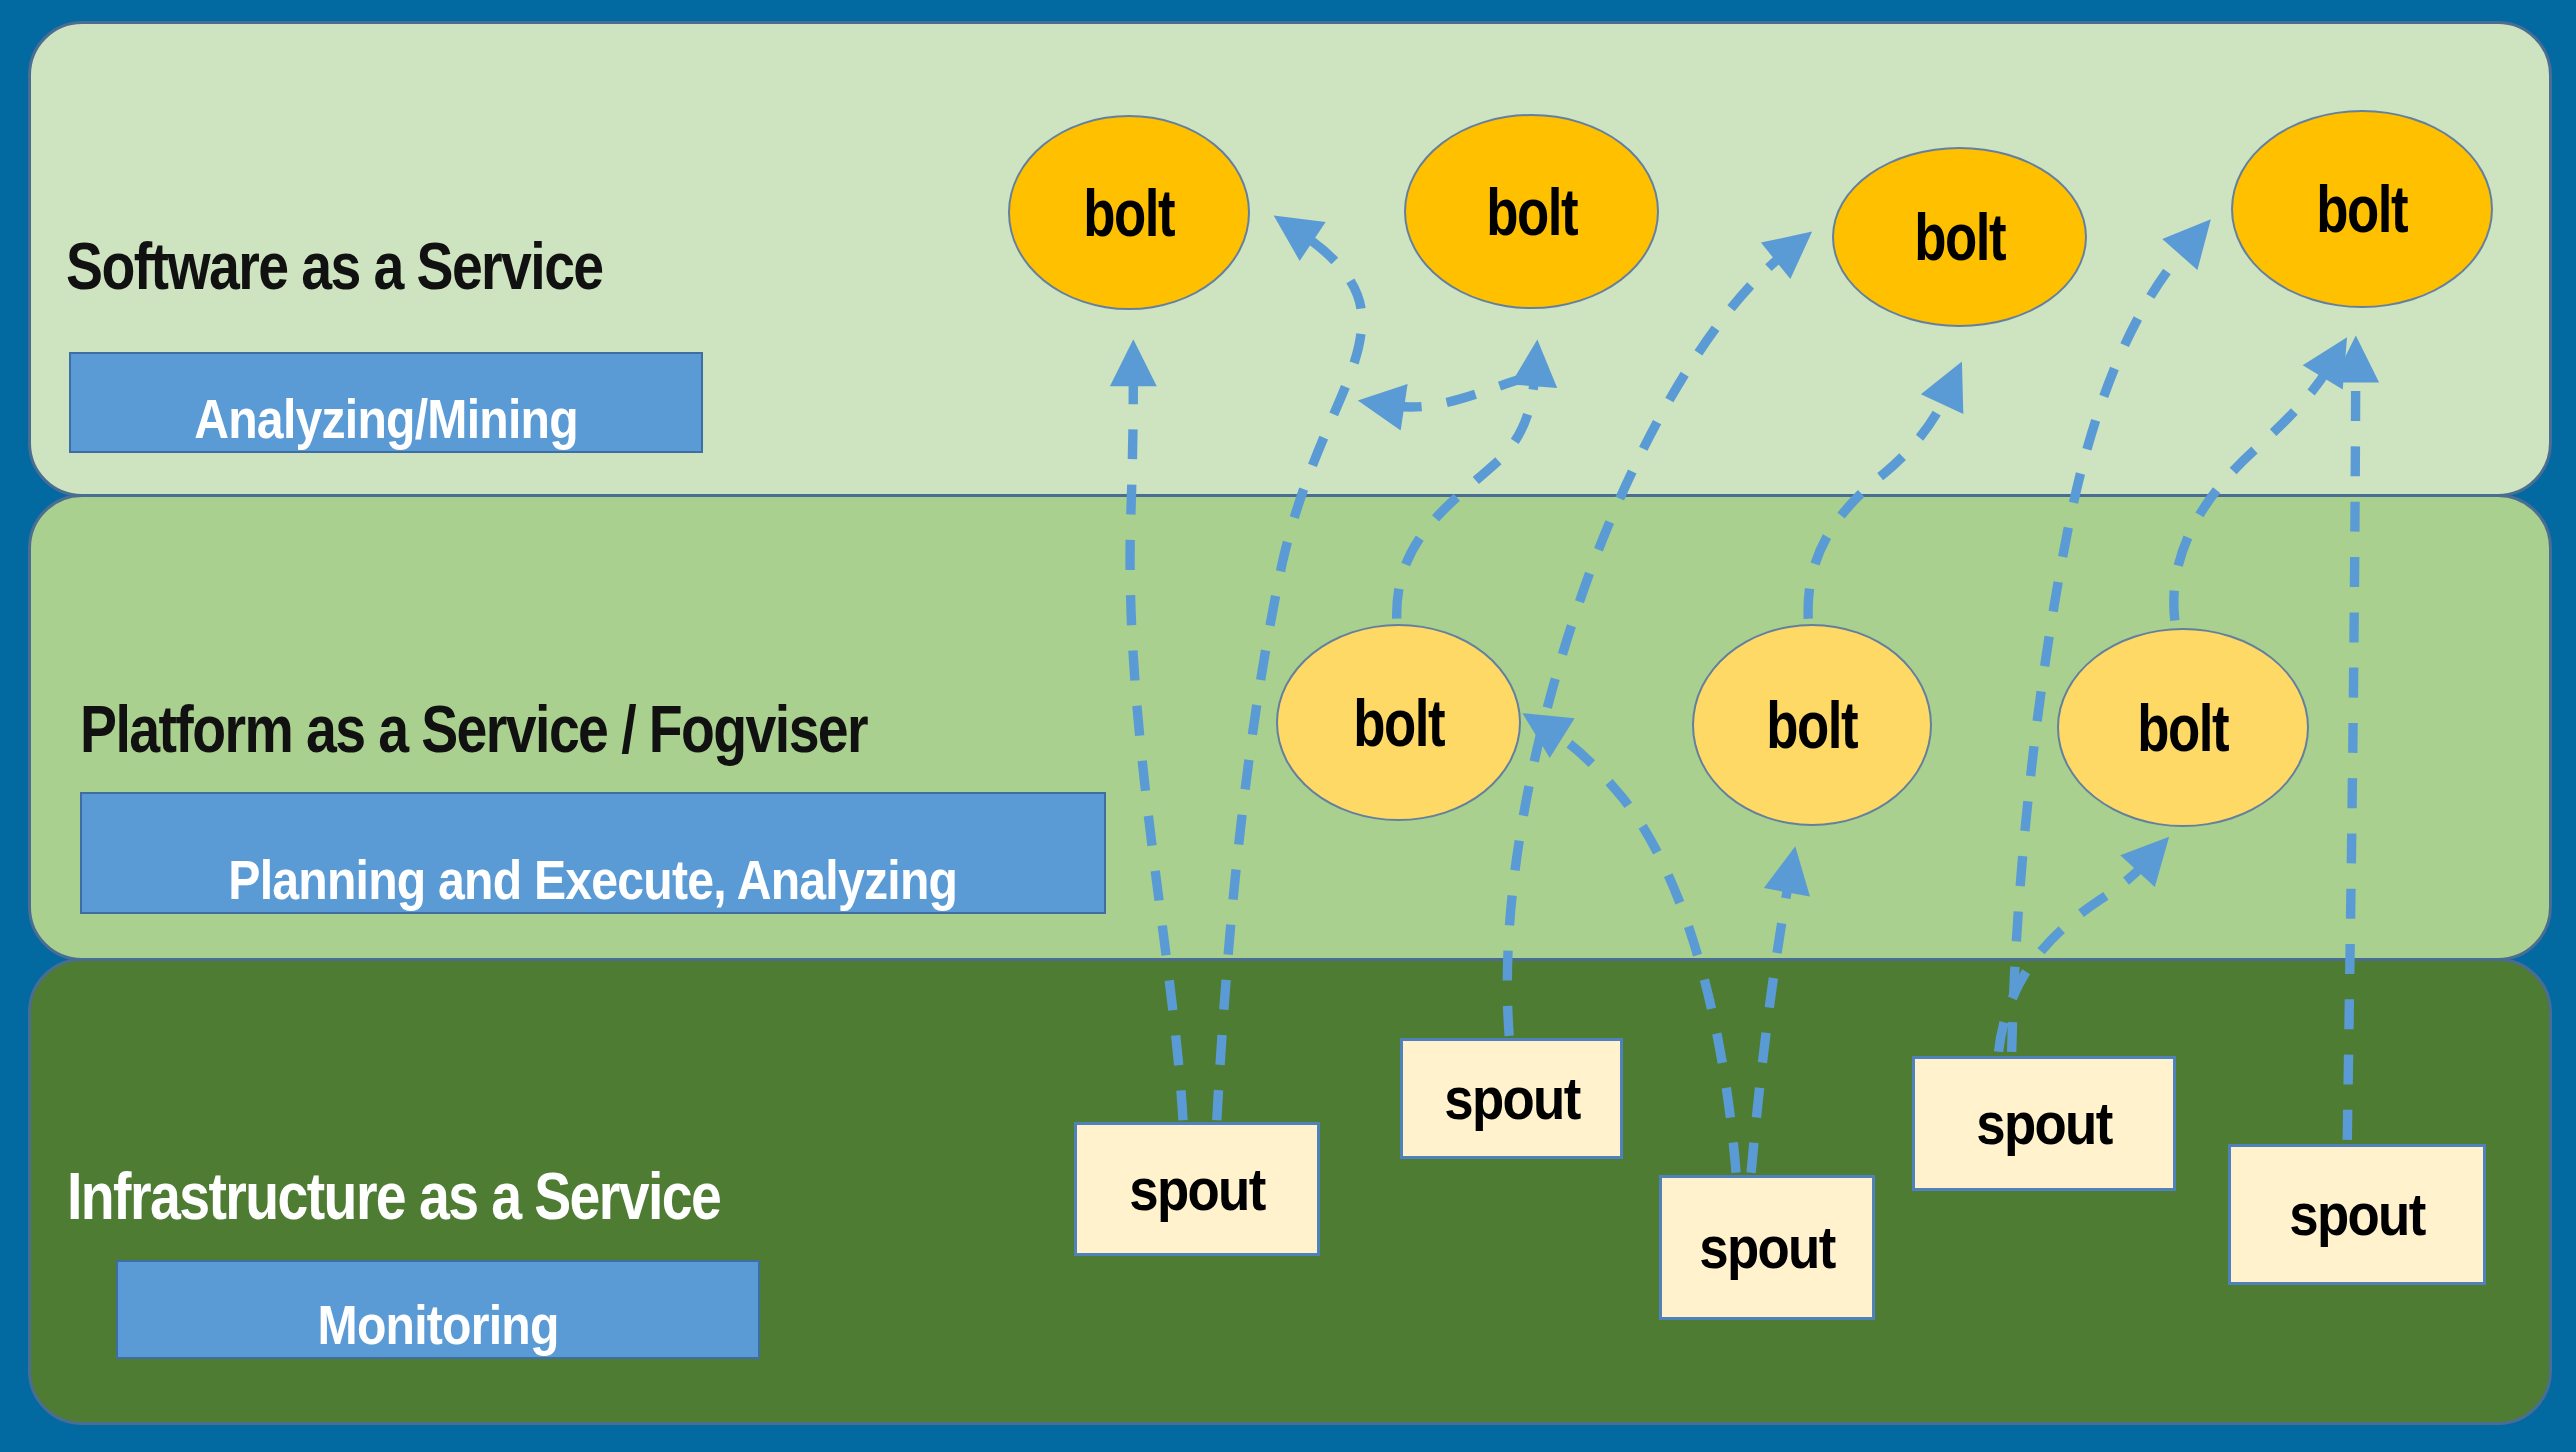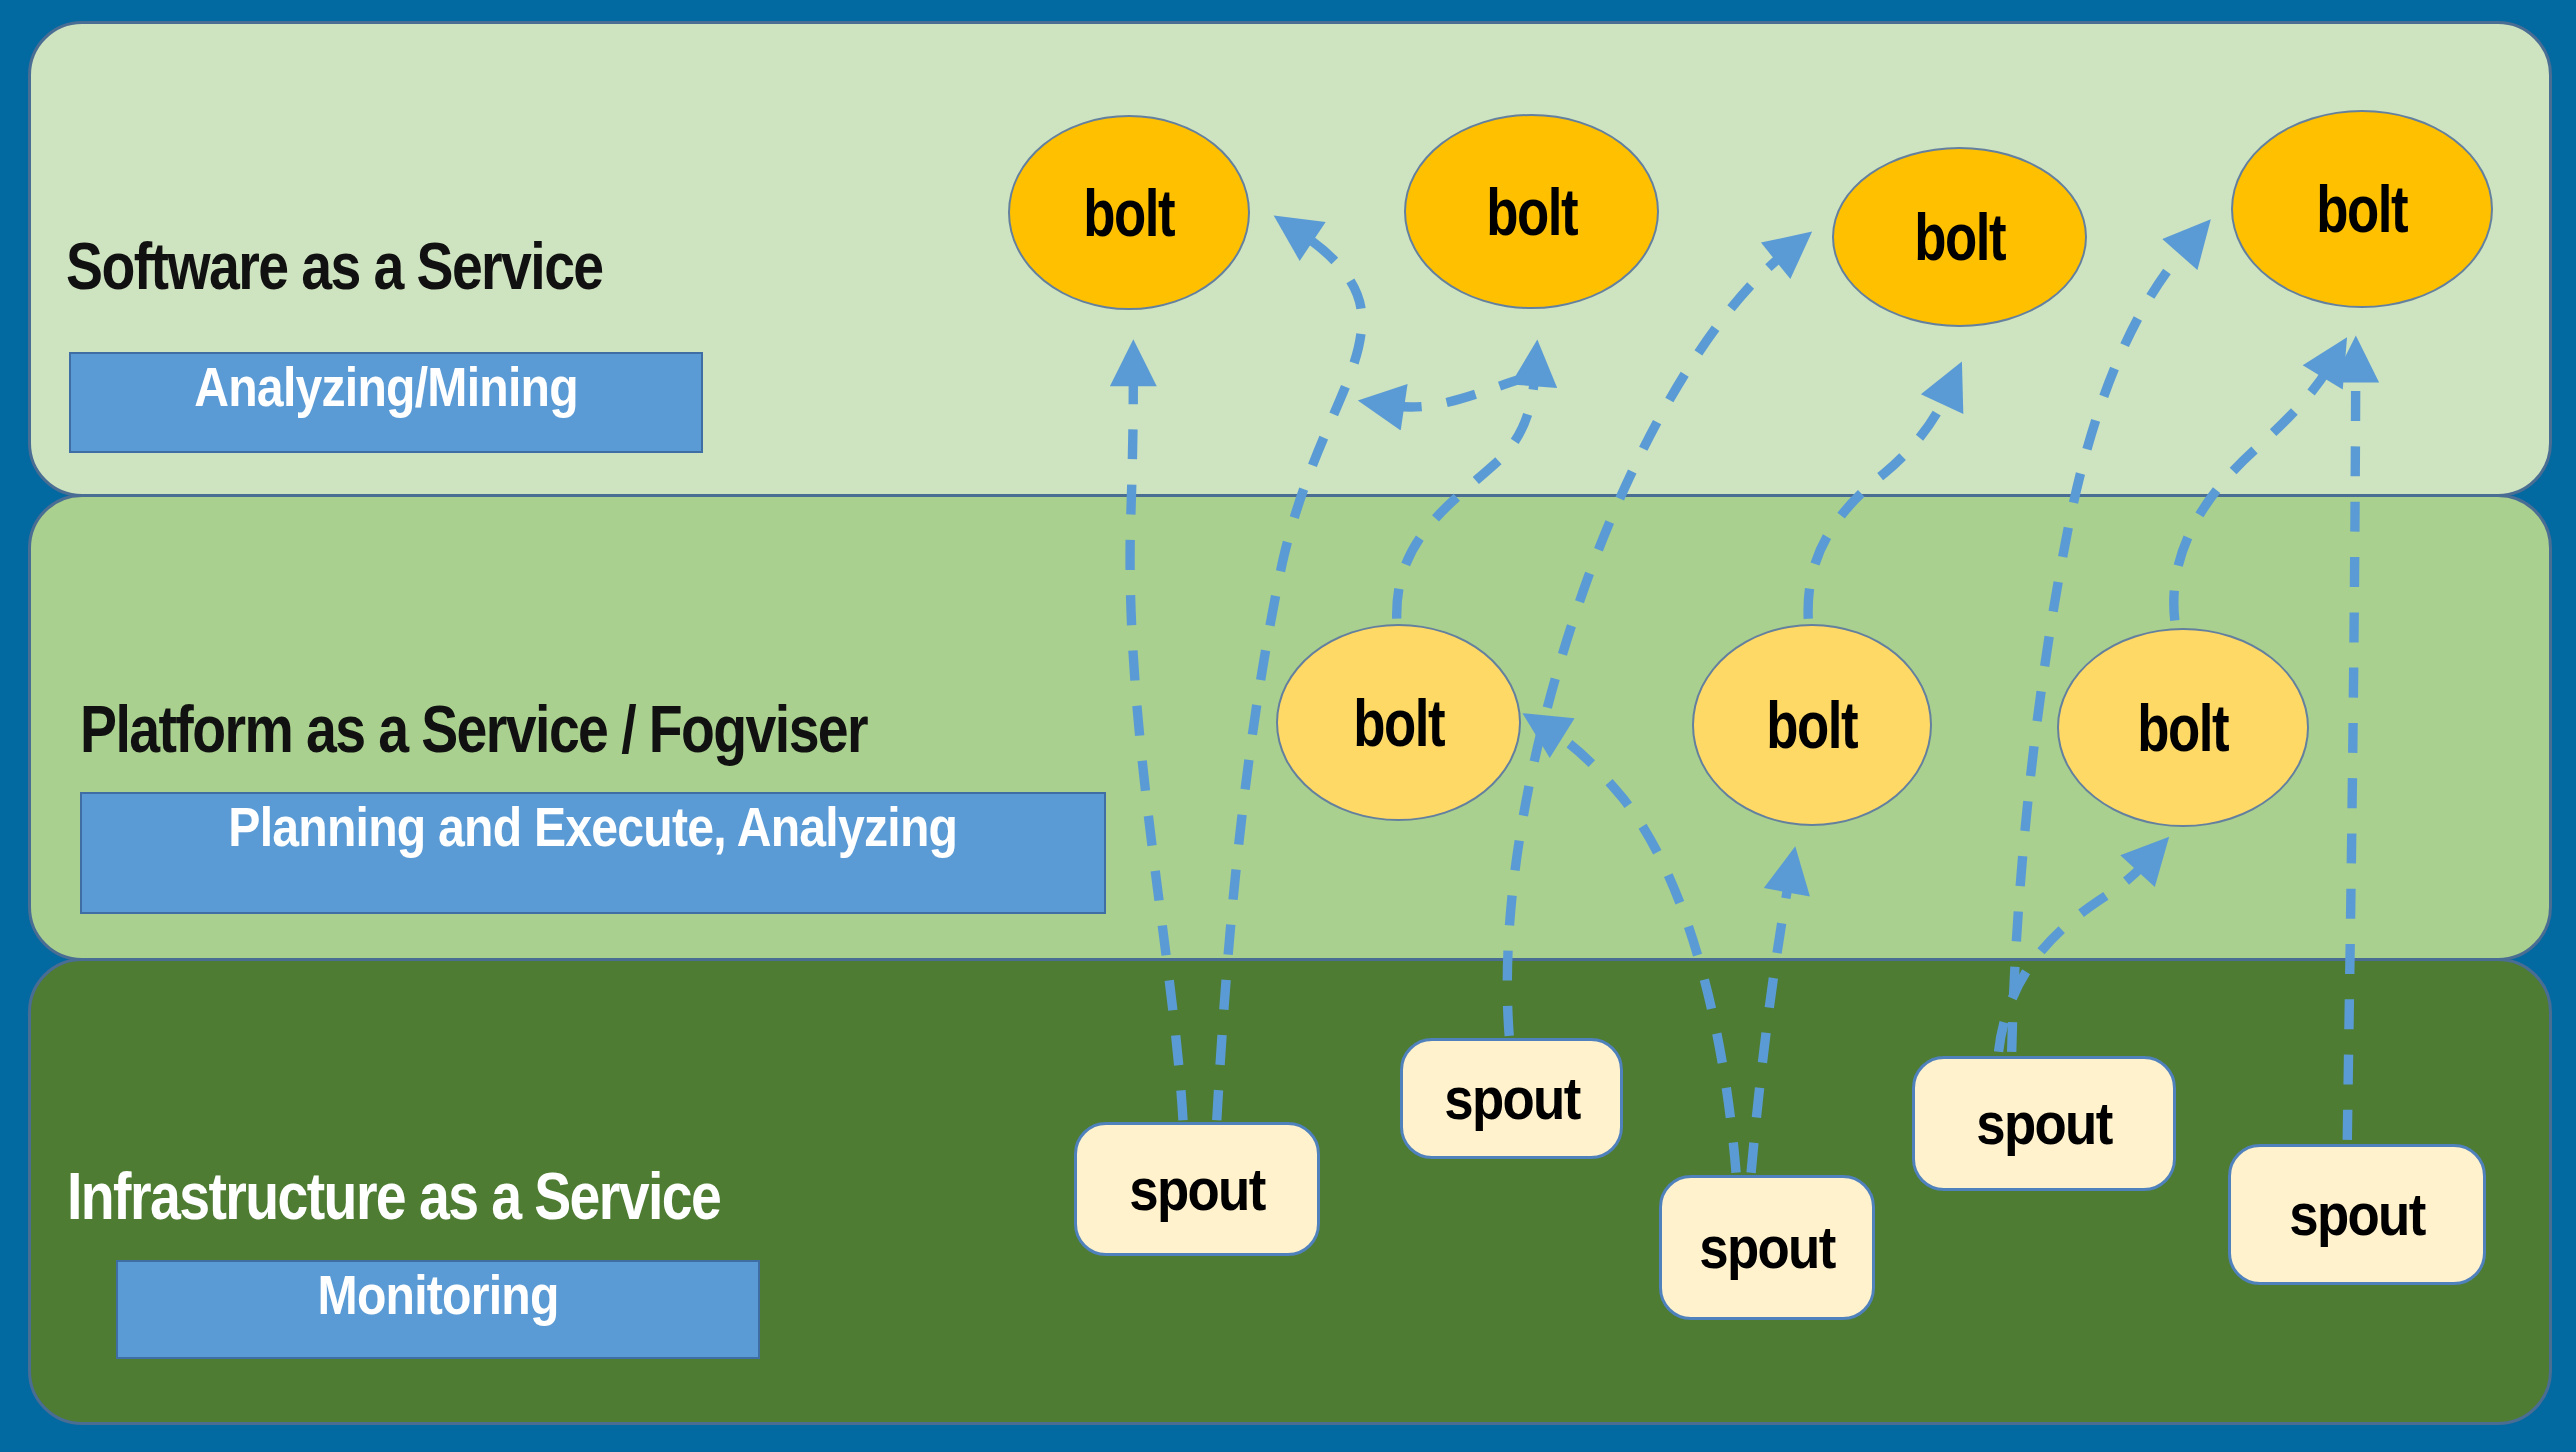--- a/index.html
+++ b/index.html
@@ -6,24 +6,24 @@
   .canvas{position:relative;width:2576px;height:1453px;background:#0369a1;overflow:hidden;
           font-family:"Liberation Sans", sans-serif;}
   .layer{position:absolute;border:3.7px solid var(--layer-border);border-radius:54px;box-sizing:border-box;}
   .layer-saas{left:28px;top:20.6px;width:2524px;height:476px;background:var(--l1-fill);}
   .layer-paas{left:28px;top:494px;width:2524px;height:467px;background:var(--l2-fill);}
   .layer-iaas{left:28px;top:958px;width:2524px;height:467px;background:var(--l3-fill);}
   .layer-title{position:absolute;font-weight:bold;font-size:66px;letter-spacing:-1.9px;color:#111;
                transform:scaleX(.84);transform-origin:left top;white-space:nowrap;}
   .layer-title.light{color:#ffffff;}
   .badge{position:absolute;background:var(--badge-fill);border:2.8px solid var(--badge-border);
-         box-sizing:border-box;display:flex;align-items:flex-start;justify-content:center;}
+         box-sizing:border-box;display:flex;align-items:flex-end;justify-content:center;}
   .badge-label{color:#ffffff;font-weight:bold;font-size:56px;letter-spacing:-0.9px;white-space:nowrap;
                transform:scaleX(.86);transform-origin:center;}
-  .node{position:absolute;box-sizing:border-box;display:flex;align-items:center;justify-content:center;border-radius:32px;}
+  .node{position:absolute;box-sizing:border-box;display:flex;align-items:center;justify-content:center;}
   .node .node-label{font-weight:bold;color:#000;font-size:66px;letter-spacing:-1.9px;
                     transform:scaleX(.8);transform-origin:center;white-space:nowrap;}
   .bolt-top{background:var(--bolt-top-fill);border:2.8px solid var(--ellipse-border);border-radius:50%;}
   .bolt-mid{background:var(--bolt-mid-fill);border:2.8px solid var(--ellipse-border);border-radius:50%;}
   .spout{background:var(--spout-fill);border:3.7px solid var(--spout-border);}
   .spout .node-label{font-size:60px;transform:scaleX(.88);}
   #arrows{position:absolute;left:0;top:0;pointer-events:none;}
 </style>
 </head>
 <body>

